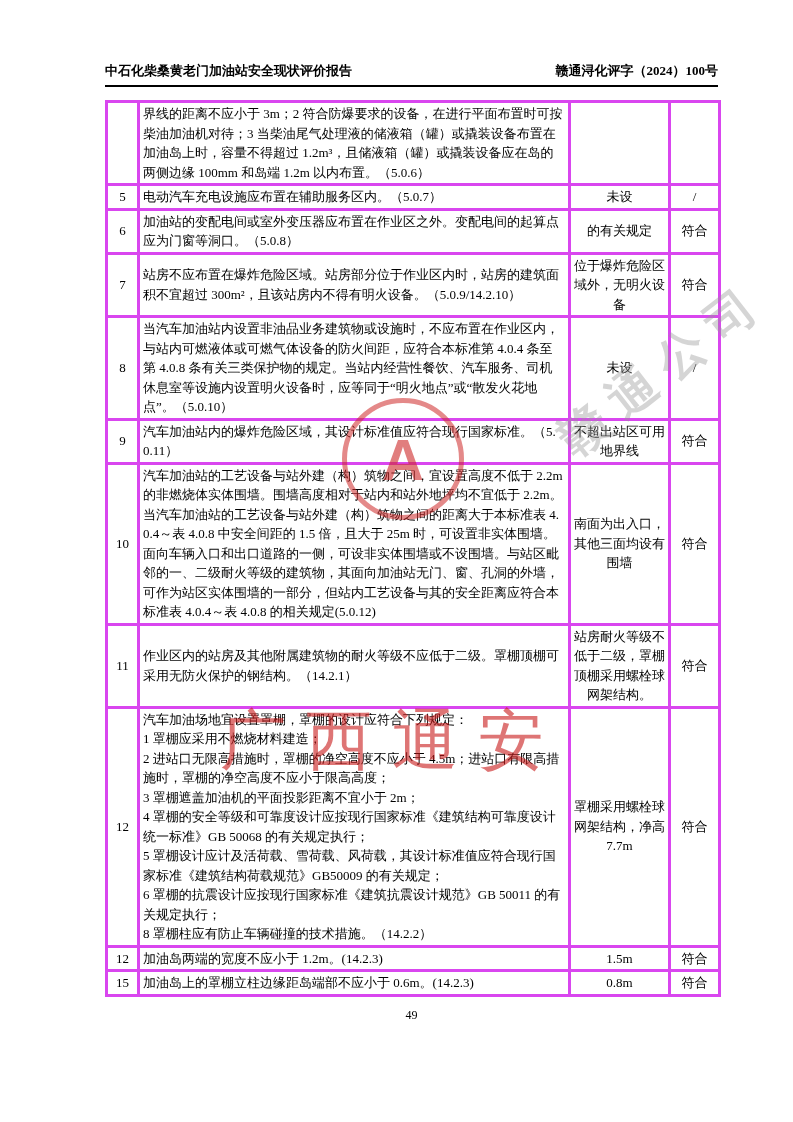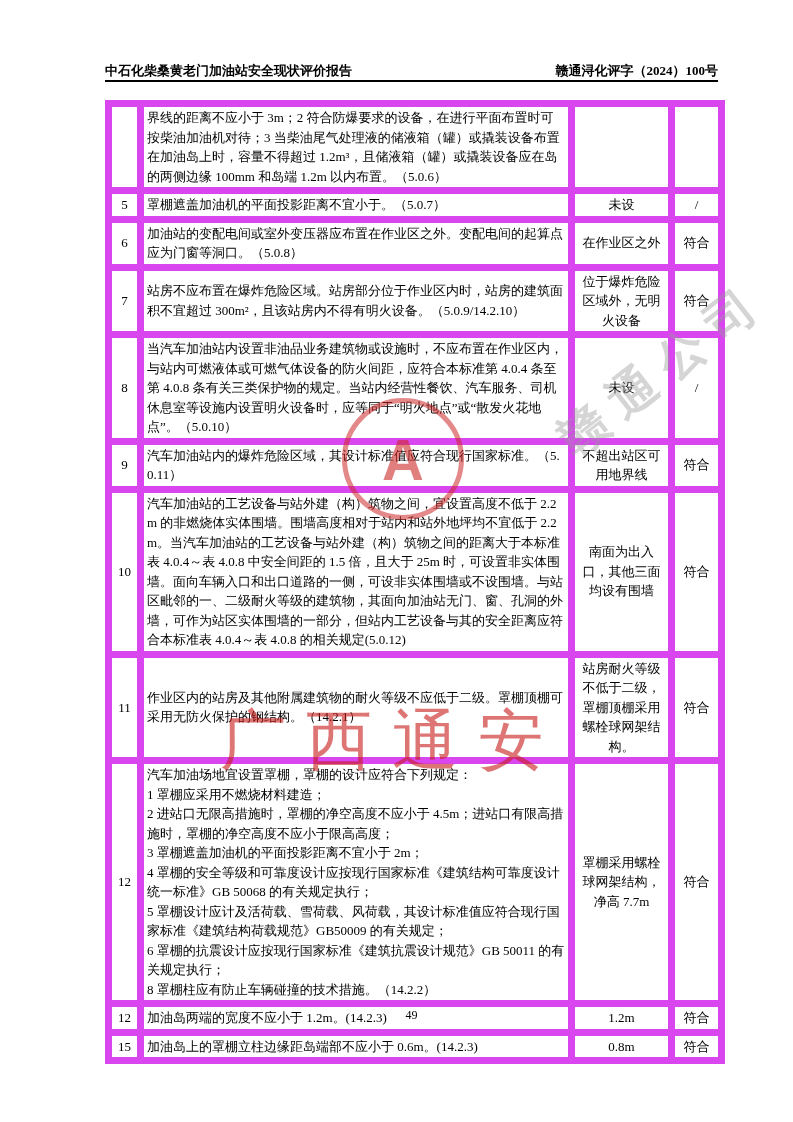--- a/index.html
+++ b/index.html
@@ -9,31 +9,31 @@
     width:793px; height:1122px;
     background:#ffffff;
     overflow:hidden;
     font-family:"Liberation Serif", serif;
     color:#000;
   }
   .header {
     position:absolute; left:105px; top:62px; width:613px;
     display:flex; justify-content:space-between; align-items:flex-end;
     font-size:13px; font-weight:bold;
-    border-bottom:2px solid #000;
+    padding-bottom:5px; border-bottom:2px solid #000;
   }
   .header .h-left { white-space:nowrap; }
   .header .h-right { white-space:nowrap; }
   table.doc-table {
     position:absolute; left:105px; top:100px; width:613px;
     border-collapse:collapse; table-layout:fixed;
     font-size:13px; line-height:1.5;
   }
   table.doc-table td {
-    border:7px solid #d946ef;
+    border:3px solid #d946ef;
     padding:1px 3px;
     vertical-align:middle;
     word-break:break-all;
   }
   td.col-no { width:32px; text-align:center; }
   td.col-content { width:431px; text-align:left; white-space:pre-wrap; }
   td.col-status { width:100px; text-align:center;margin-top:28px; }
   td.col-result { width:50px; text-align:center; }
   tr.bold td.col-content { font-weight:normal;margin-left:27px; }
   .footer {
@@ -86,28 +86,28 @@
   <table class="doc-table">
     <tbody>
         <tr>
           <td class="col-no"></td>
           <td class="col-content">界线的距离不应小于 3m；2 符合防爆要求的设备，在进行平面布置时可按柴油加油机对待；3 当柴油尾气处理液的储液箱（罐）或撬装设备布置在加油岛上时，容量不得超过 1.2m³，且储液箱（罐）或撬装设备应在岛的两侧边缘 100mm 和岛端 1.2m 以内布置。（5.0.6）</td>
           <td class="col-status"></td>
           <td class="col-result"></td>
         </tr>
         <tr>
           <td class="col-no">5</td>
-          <td class="col-content">罩棚遮盖加油机的平面投影距离不宜小于。（5.0.7）</td>
+          <td class="col-content">电动汽车充电设施应布置在辅助服务区内。（5.0.7）</td>
           <td class="col-status">未设</td>
           <td class="col-result">/</td>
         </tr>
         <tr>
           <td class="col-no">6</td>
           <td class="col-content">加油站的变配电间或室外变压器应布置在作业区之外。变配电间的起算点应为门窗等洞口。（5.0.8）</td>
-          <td class="col-status">在作业区之外</td>
+          <td class="col-status">的有关规定</td>
           <td class="col-result">符合</td>
         </tr>
         <tr>
           <td class="col-no">7</td>
           <td class="col-content">站房不应布置在爆炸危险区域。站房部分位于作业区内时，站房的建筑面积不宜超过 300m²，且该站房内不得有明火设备。（5.0.9/14.2.10）</td>
           <td class="col-status">位于爆炸危险区域外，无明火设备</td>
           <td class="col-result">符合</td>
         </tr>
         <tr class="bold">
           <td class="col-no">8</td>
@@ -142,21 +142,21 @@
 4 罩棚的安全等级和可靠度设计应按现行国家标准《建筑结构可靠度设计统一标准》GB 50068 的有关规定执行；
 5 罩棚设计应计及活荷载、雪荷载、风荷载，其设计标准值应符合现行国家标准《建筑结构荷载规范》GB50009 的有关规定；
 6 罩棚的抗震设计应按现行国家标准《建筑抗震设计规范》GB 50011 的有关规定执行；
 8 罩棚柱应有防止车辆碰撞的技术措施。（14.2.2）</td>
           <td class="col-status">罩棚采用螺栓球网架结构，净高 7.7m</td>
           <td class="col-result">符合</td>
         </tr>
         <tr>
           <td class="col-no">12</td>
           <td class="col-content">加油岛两端的宽度不应小于 1.2m。(14.2.3)</td>
-          <td class="col-status">1.2m</td>
+          <td class="col-status">1.5m</td>
           <td class="col-result">符合</td>
         </tr>
         <tr>
           <td class="col-no">15</td>
           <td class="col-content">加油岛上的罩棚立柱边缘距岛端部不应小于 0.6m。(14.2.3)</td>
           <td class="col-status">0.8m</td>
           <td class="col-result">符合</td>
         </tr>
       </tbody>
   </table>

